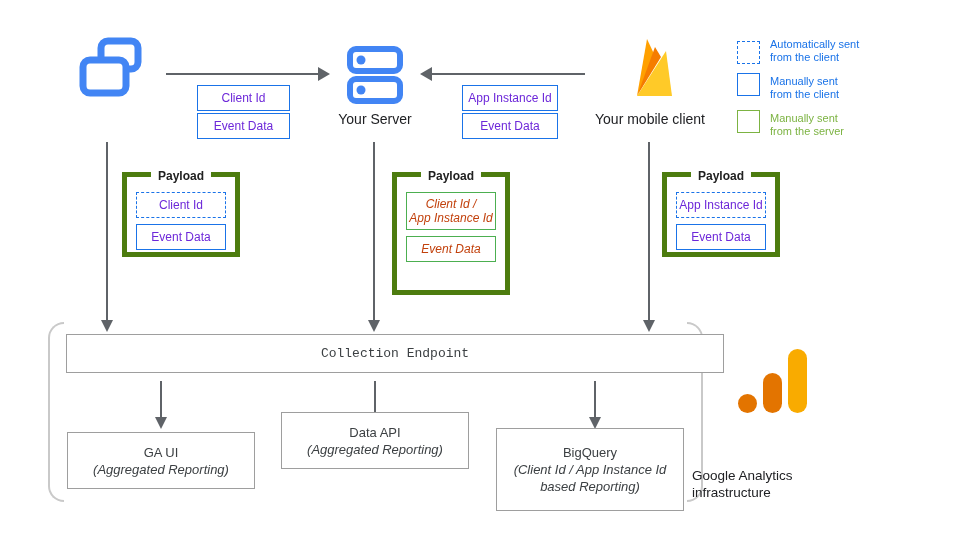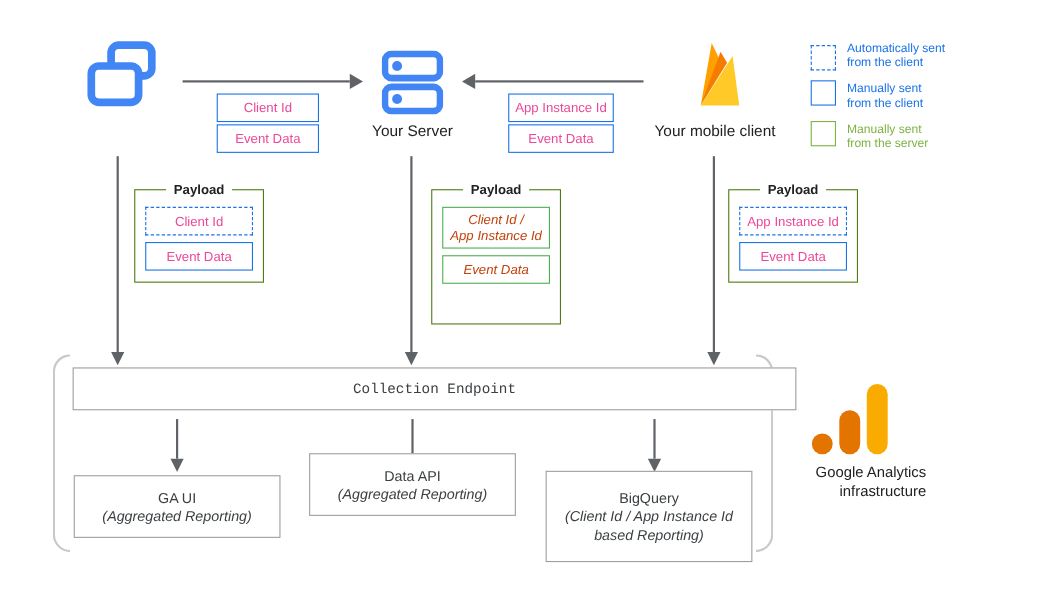--- a/index.html
+++ b/index.html
@@ -11,28 +11,28 @@
   .node-label { font-size:14px; font-weight:500; color:#202124; text-align:center; }
 
   
   .hline { height:2px; background:#5f6368; }
   .vline { width:2px; background:#5f6368; }
   .head-right { width:0; height:0; border-top:7px solid transparent; border-bottom:7px solid transparent; border-left:12px solid #5f6368; }
   .head-left  { width:0; height:0; border-top:7px solid transparent; border-bottom:7px solid transparent; border-right:12px solid #5f6368; }
   .head-down  { width:0; height:0; border-left:6px solid transparent; border-right:6px solid transparent; border-top:12px solid #5f6368; }
 
   
-  .pill { border:1.5px solid #1a73e8; color:#ec4899; background:#fff;
+  .pill { border:1.5px solid #1a73e8; color:#6d28d9; background:#fff;
           display:flex; align-items:center; justify-content:center;
           font-size:12px; font-weight:500; text-align:center; line-height:14px; }
   .pill.dashed { border-style:dashed; }
   .pill.green  { border-color:#4caf50; color:#c2410c;font-style:italic; }
 
   
-  .payload-box { border:1px solid #4d7c0f; background:#fff;
+  .payload-box { border:5px solid #4d7c0f; background:#fff;
                  display:flex; flex-direction:column; gap:6px; padding:15px 9px 15px 9px; }
   .payload-title { position:absolute; top:-8px; left:50%; transform:translateX(-50%);
                    background:#fff; padding:0 7px; font-size:12px; font-weight:700; color:#212121; white-space:nowrap; }
   .payload-box .pill { min-height:26px; flex:0 0 auto; }
 
   
   .gray-box { border:1px solid #9e9e9e; background:#fff; display:flex; flex-direction:column;
               align-items:center; justify-content:center; text-align:center;
               font-size:13px; color:#3c4043; line-height:17px; }
   .gray-box .sub { font-style:italic; font-weight:500; }
@@ -44,21 +44,21 @@
 
   
   .legend-row { display:flex; align-items:flex-start; gap:10px; }
   .swatch { width:23px; height:23px; border:1.5px solid #1a73e8; background:#fff; flex:0 0 auto; }
   .swatch.dashed { border-style:dashed; }
   .swatch.green  { border-color:#7cb342; }
   .legend-text { font-size:11px; line-height:13px; font-weight:500; color:#1a73e8; padding-top:2px; }
   .legend-text.green { color:#7cb342; }
 
   .ml { white-space:pre-line; }
-  .caption { font-size:13.5px; line-height:17px; color:#202124; text-align:right; font-weight:500; }
+  .caption { font-size:13.5px; line-height:17px; color:#202124; text-align:left; font-weight:500;margin-top:46px; }
 </style>
 </head>
 <body>
 
 <div class="diagram">
 
   <svg class="abs" style="left:78px; top:36px;" width="64" height="68" viewBox="0 0 64 68">
     <rect x="23" y="5" width="37" height="28" rx="7" fill="#fff" stroke="#4285f4" stroke-width="7"></rect>
     <rect x="5" y="24" width="43" height="33" rx="7" fill="#fff" stroke="#4285f4" stroke-width="7"></rect>
   </svg>

